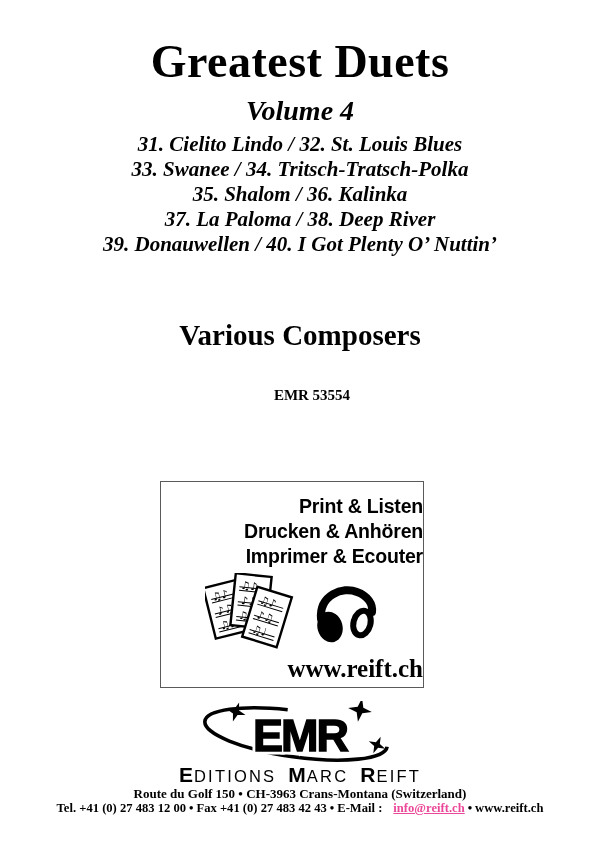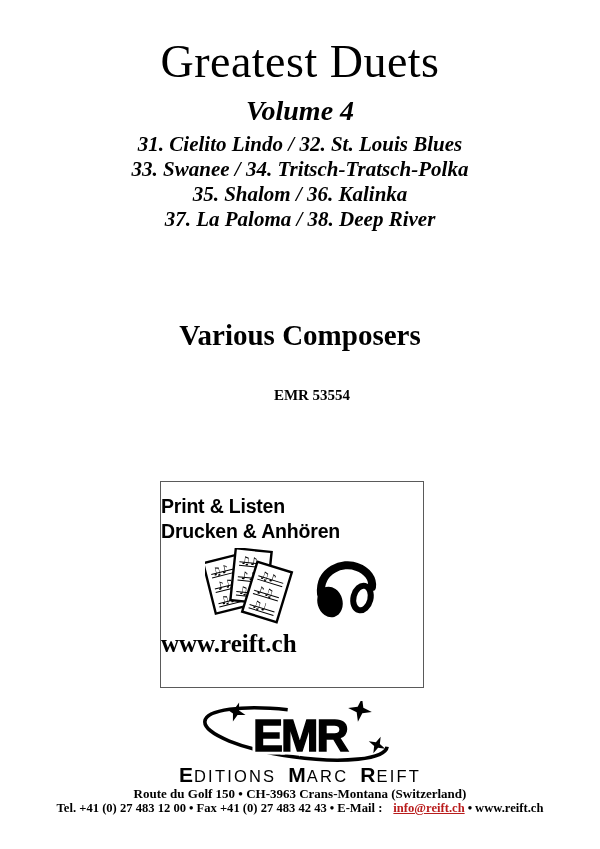--- a/index.html
+++ b/index.html
@@ -3,77 +3,79 @@
 <meta charset="utf-8">
 <style>
   html,body { margin:0; padding:0; background:#fff; }
   .page {
     position:relative; width:600px; height:849px; margin:0 auto;
     background:#ffffff; color:#000; overflow:hidden;
     font-family:"Liberation Serif", serif;
   }
   .abs { position:absolute; left:0; right:0; text-align:center; }
 
-  .title      { top:39px;  font-size:46px; font-weight:400; line-height:1; letter-spacing:0.5px; }
+  .title      { top:39px;  font-size:46px; font-weight:700; line-height:1; letter-spacing:0.5px; }
   .volume     { top:97px;  font-size:28px; font-weight:700; font-style:italic; line-height:1; }
   .tracks     { top:132px; font-size:21px; font-weight:700; font-style:italic; line-height:25px; }
   .instr      { top:277px; font-size:24px; font-weight:400; line-height:1; }
   .composer   { top:321px; font-size:29px; font-weight:700; line-height:1; }
   .catalog    { top:388px; font-size:15px; font-weight:700; line-height:1;padding-left:24px; }
 
   .promo-box {
     position:absolute; left:160px; top:481px; width:264px; height:207px;
     border:1.5px solid #5a5a5a; box-sizing:border-box; background:#fff;
-    text-align:left;
+    text-align:right;
   }
   .promo-lines { padding-top:12px; font-family:"Liberation Sans", sans-serif;
     font-weight:700; font-size:19.5px; line-height:25px; letter-spacing:-0.2px; }
   .promo-icons { margin-top:4px; height:80px; display:flex; align-items:center;
     justify-content:center; gap:16px; }
   .promo-site { margin-top:2px; font-size:25px; font-weight:700;
     font-family:"Liberation Serif", serif; }
 
   .logo-wrap { position:absolute; left:50%; top:701px; width:204px; height:70px;
     margin-left:-104px; }
 
   .editions { top:764px; font-family:"Liberation Sans", sans-serif;
     font-size:16.5px; letter-spacing:2.2px; line-height:1; white-space:nowrap; }
   .editions .word { margin:0 6px; }
   .editions .initial { font-weight:700; font-size:21px; letter-spacing:1px; }
 
   .address { top:787px; font-size:13px; font-weight:700; line-height:1; }
   .contact { top:802px; font-size:12.6px; font-weight:700; line-height:1; white-space:nowrap; }
   .contact .bullet { margin:0 3px; }
-  .contact .email { text-decoration:underline; color:#b91c1c; cursor:pointer; }
+  .contact .email { text-decoration:underline; color:#ec4899; cursor:pointer; }
   .contact .lbl { margin-right:11px; }
 
   .note-glyph { font-family:"DejaVu Sans", sans-serif; }
 </style>
 </head>
 <body>
 
 <div class="page">
 
   <div class="abs title">Greatest Duets</div>
   <div class="abs volume">Volume 4</div>
 
   <div class="abs tracks">
     <div>31. Cielito Lindo / 32. St. Louis Blues</div>
     <div>33. Swanee / 34. Tritsch-Tratsch-Polka</div>
     <div>35. Shalom / 36. Kalinka</div>
     <div>37. La Paloma / 38. Deep River</div>
+    <div>39. Donauwellen / 40. I Got Plenty O’ Nuttin’</div>
   </div>
 
   <div class="abs composer">Various Composers</div>
   <div class="abs catalog">EMR 53554</div>
 
   <div class="promo-box">
     <div class="promo-lines">
       <div>Print &amp; Listen</div>
       <div>Drucken &amp; Anhören</div>
+      <div>Imprimer &amp; Ecouter</div>
     </div>
     <div class="promo-icons">
 
       <svg width="92" height="80" viewBox="0 0 92 80">
         <defs>
           <g id="pg">
             <rect x="0" y="0" width="36" height="52" fill="#fff" stroke="#000" stroke-width="2.4"></rect>
             <line x1="5" y1="13" x2="31" y2="13" stroke="#000" stroke-width="1"></line>
             <line x1="5" y1="16.5" x2="31" y2="16.5" stroke="#000" stroke-width="1"></line>
             <text class="note-glyph" x="6" y="15" font-size="11" font-family="DejaVu Sans" fill="#000">♫♪</text>

